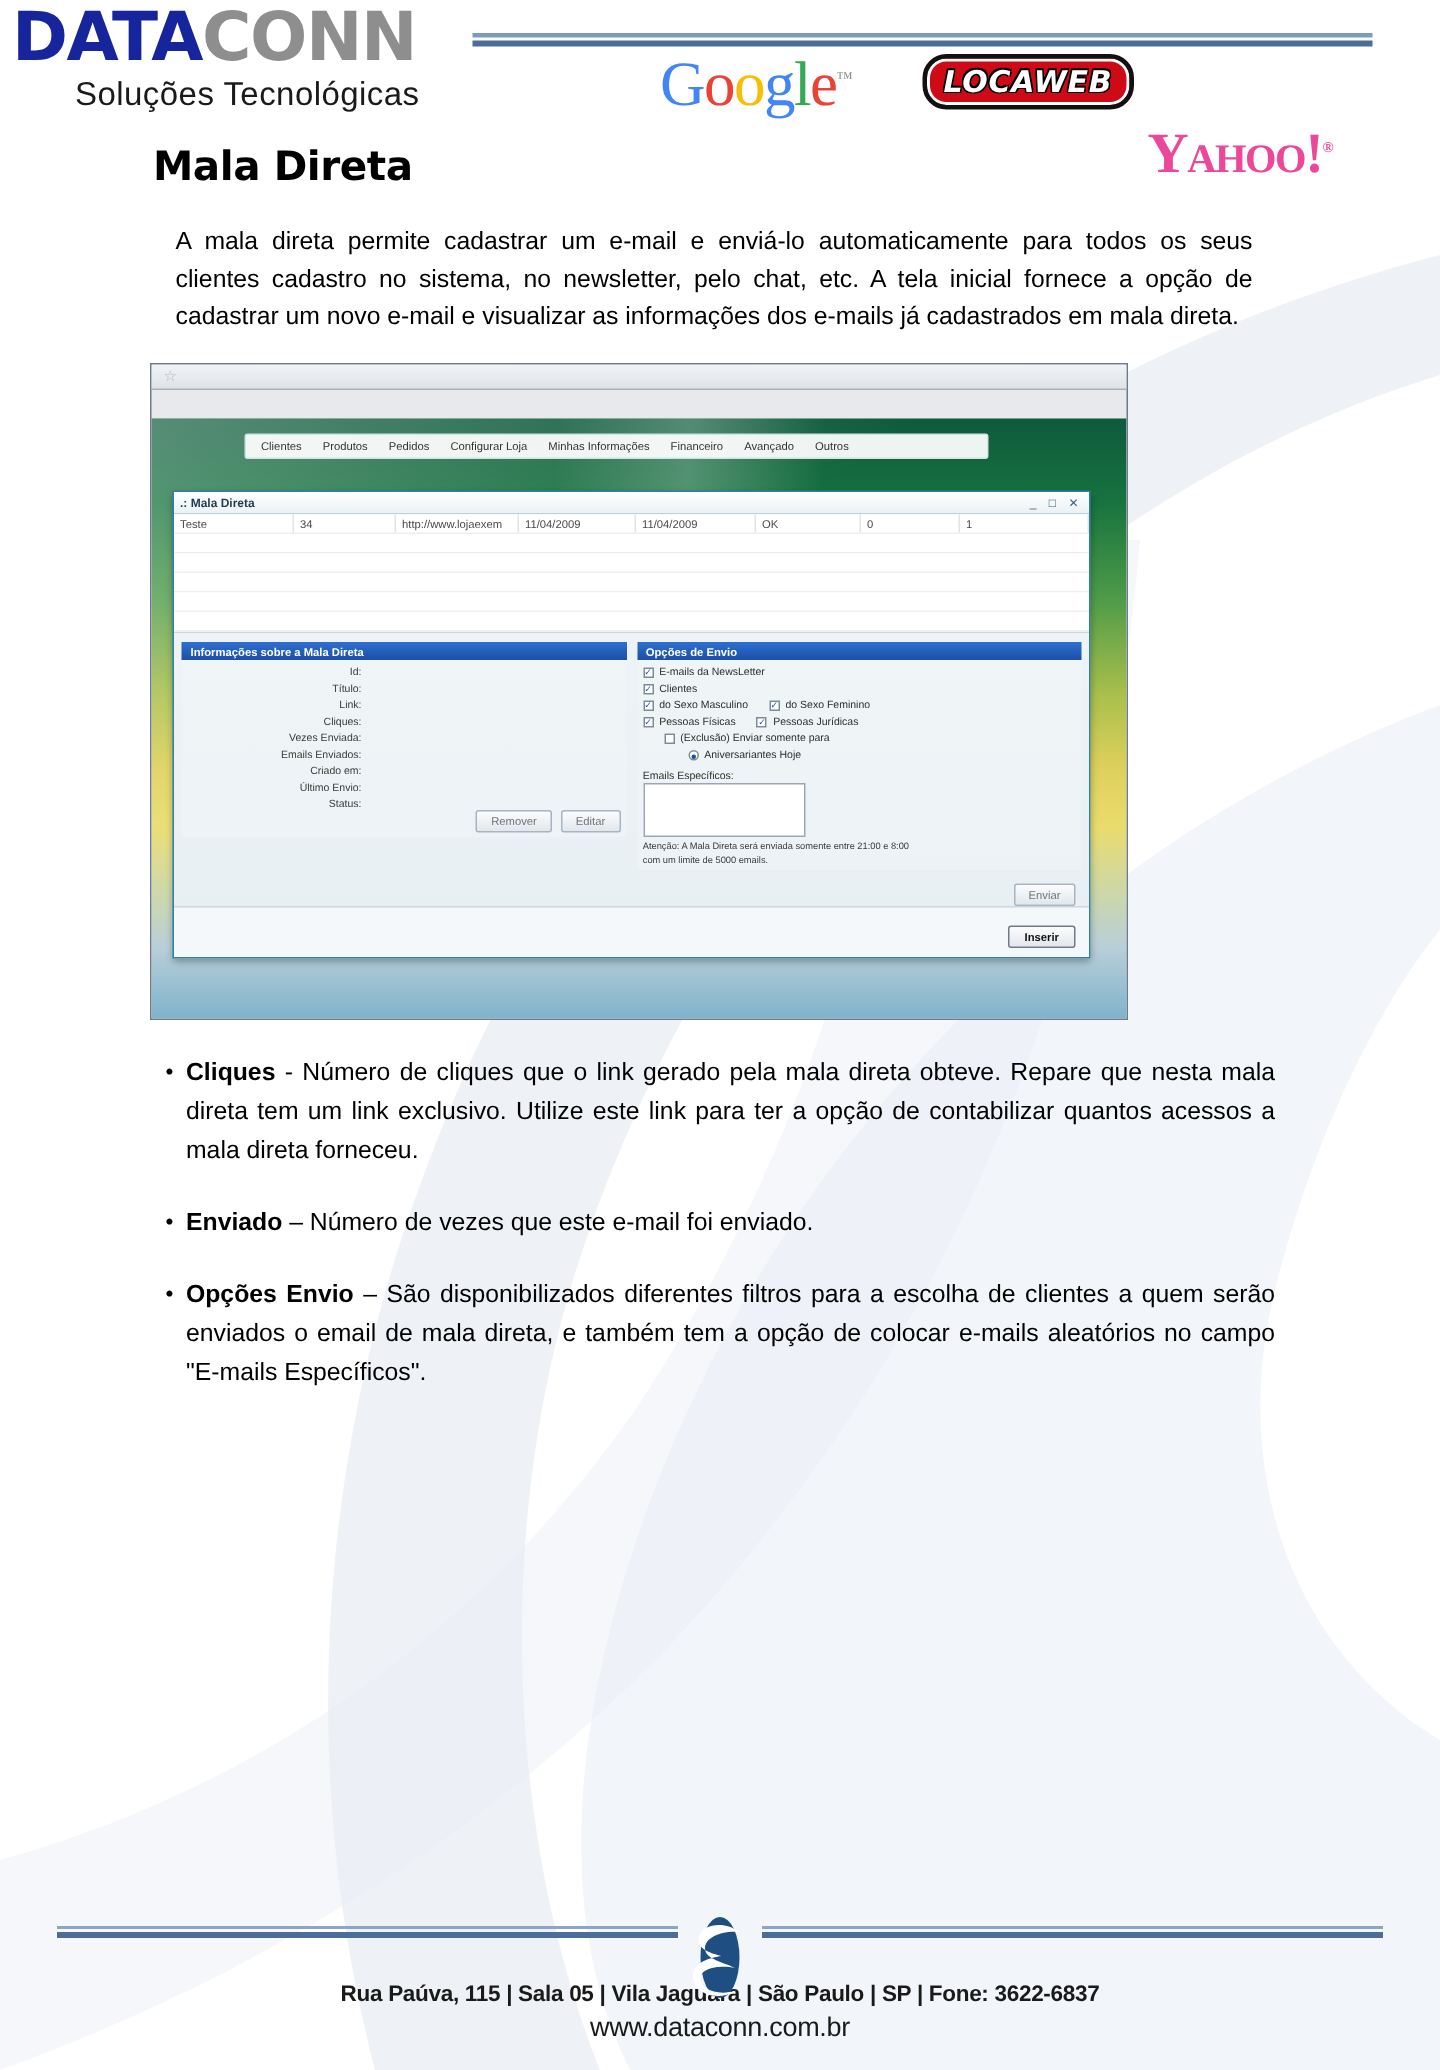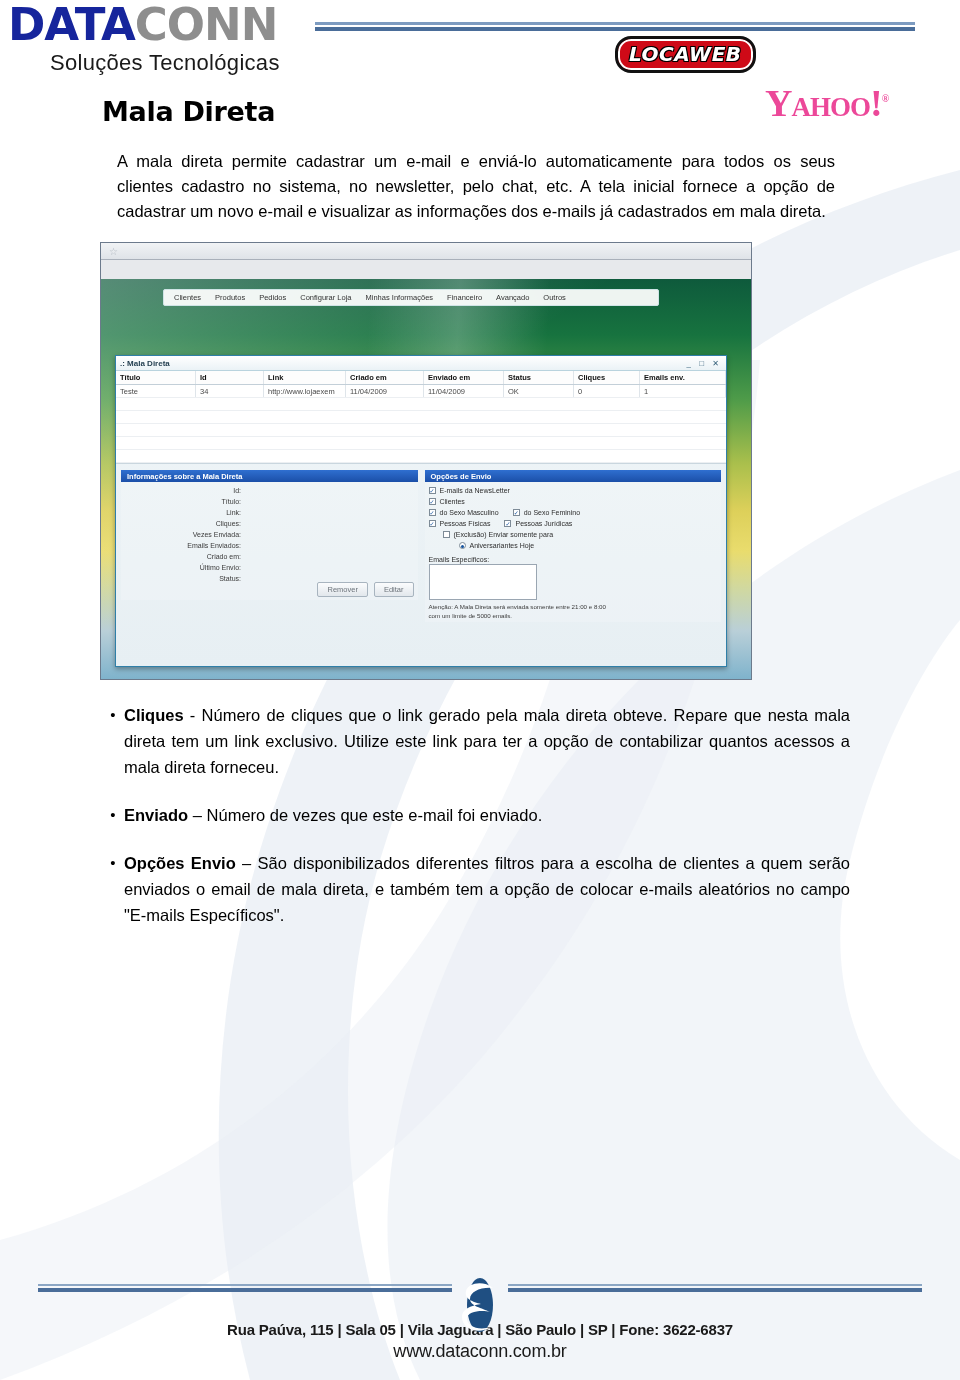--- a/index.html
+++ b/index.html
@@ -105,21 +105,21 @@
 
   .site-nav { position:absolute; left:62px; top:10px; width:496px; height:17px;
               background:rgba(255,255,255,0.93); border:1px solid #cfe4e6; border-radius:2px;
               display:flex; align-items:center; padding:0 10px; gap:14px; }
   .site-nav span { font-size:7.5px; color:#333; white-space:nowrap; }
 
   
   .app-win { position:absolute; left:14px; top:48px; width:612px; height:312px;
              border:1px solid #2f7fa8;
              background:linear-gradient(to bottom,#fdfefe 0%,#eef4f7 18%,#e7eff3 100%);
-             box-shadow:0 2px 5px rgba(0,0,0,0.35); overflow:hidden;margin-top:28px; }
+             box-shadow:0 2px 5px rgba(0,0,0,0.35); overflow:hidden; }
   .app-title { height:15px; background:linear-gradient(to bottom,#ffffff,#eaf2f6);
                border-bottom:1px solid #b9d3de; display:flex; align-items:center;
                padding:0 4px; }
   .app-title .t { font-size:8px; font-weight:bold; color:#1f3b4d; flex:1 1 auto; }
   .app-title .ctrls { font-size:8px; color:#35607a; letter-spacing:3px; }
 
   .bluebar { height:13px; background:linear-gradient(to bottom,#2f6fd0 0%,#1b4fa8 48%,#2a63c4 100%);
              border-bottom:1px solid #16408c; display:flex; align-items:center; padding:0 8px; }
   .bluebar span { font-size:8px; font-weight:bold; color:#fff; letter-spacing:0.2px; }
 
@@ -223,20 +223,23 @@
     </div>
     <div class="logo-sub">Soluções Tecnológicas</div>
   </div>
 
   <div class="header-rules">
     <div class="hr-line hr-1"></div>
     <div class="hr-line hr-2"></div>
   </div>
 
   <div class="partners">
+    <div class="google-logo">
+      <span class="g1">G</span><span class="g2">o</span><span class="g3">o</span><span class="g4">g</span><span class="g5">l</span><span class="g6">e</span><span class="google-tm">™</span>
+    </div>
     <div class="locaweb-logo">
       <span>LOCAWEB</span>
     </div>
     <div class="yahoo-logo">
       Y<span class="small">AHOO</span>!<span class="yahoo-tm">®</span>
     </div>
   </div>
 </div>
 
 <div class="content">
@@ -270,30 +273,20 @@
 
         <div class="app-win">
 
           <div class="app-title">
             <div class="t">.: Mala Direta</div>
             <div class="ctrls">_ □ ✕</div>
           </div>
 
 
           <div class="grid">
-            <div class="grid-head">
-              <div class="grid-cell" style="width:80px">Título</div>
-              <div class="grid-cell" style="width:68px">Id</div>
-              <div class="grid-cell" style="width:82px">Link</div>
-              <div class="grid-cell" style="width:78px">Criado em</div>
-              <div class="grid-cell" style="width:80px">Enviado em</div>
-              <div class="grid-cell" style="width:70px">Status</div>
-              <div class="grid-cell" style="width:66px">Cliques</div>
-              <div class="grid-cell" style="flex:1 1 auto">Emails env.</div>
-            </div>
             <div class="grid-row">
               <div class="grid-cell" style="width:80px">Teste</div>
               <div class="grid-cell" style="width:68px">34</div>
               <div class="grid-cell" style="width:82px">http://www.lojaexem</div>
               <div class="grid-cell" style="width:78px">11/04/2009</div>
               <div class="grid-cell" style="width:80px">11/04/2009</div>
               <div class="grid-cell" style="width:70px">OK</div>
               <div class="grid-cell" style="width:66px">0</div>
               <div class="grid-cell" style="flex:1 1 auto">1</div>
             </div>
@@ -394,20 +387,24 @@
                 </div>
 
                 <div class="emails-lbl">Emails Específicos:</div>
                 <div class="emails-box"></div>
 
                 <div class="warn">Atenção: A Mala Direta será enviada somente entre 21:00 e 8:00 com um limite de 5000 emails.</div>
               </div>
             </div>
           </div>
 
+          <div class="app-footer">
+            <div class="btn btn-enviar">Enviar</div>
+            <div class="btn btn-inserir">Inserir</div>
+          </div>
 
         </div>
       </div>
     </div>
   </div>
 
   <div class="bullets">
 
     <div class="bullet">
       <div class="dot">•</div>

